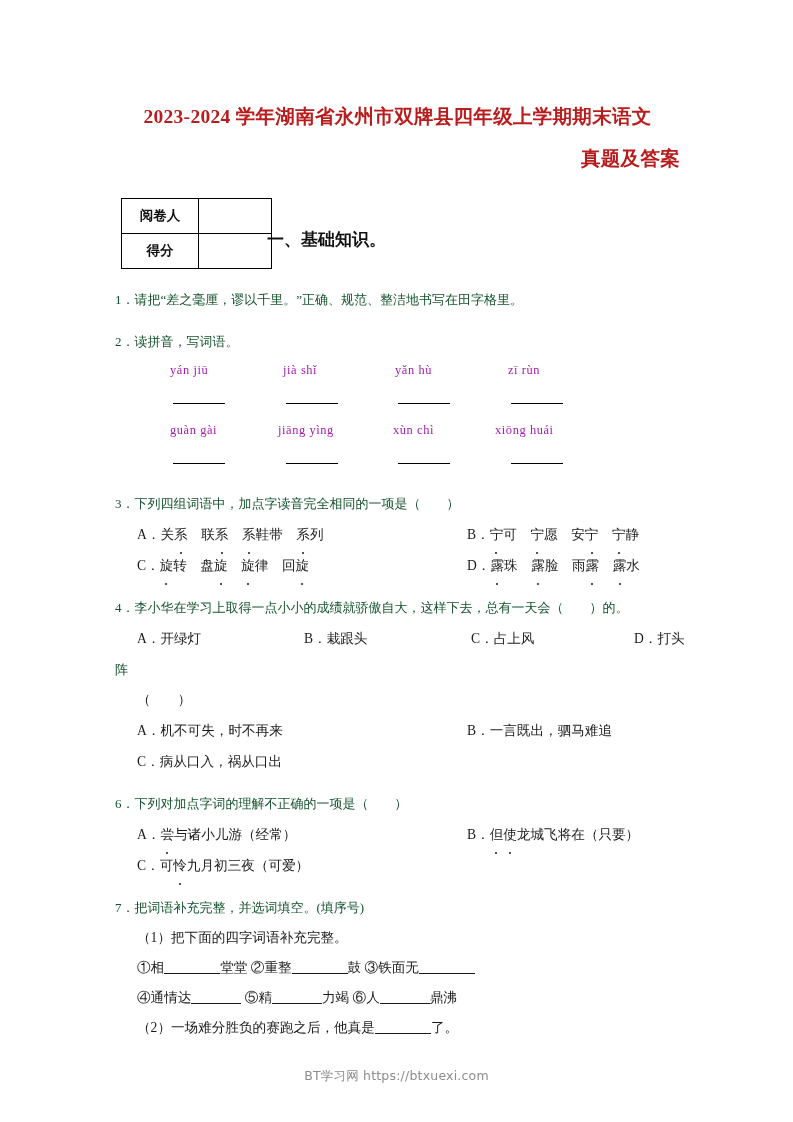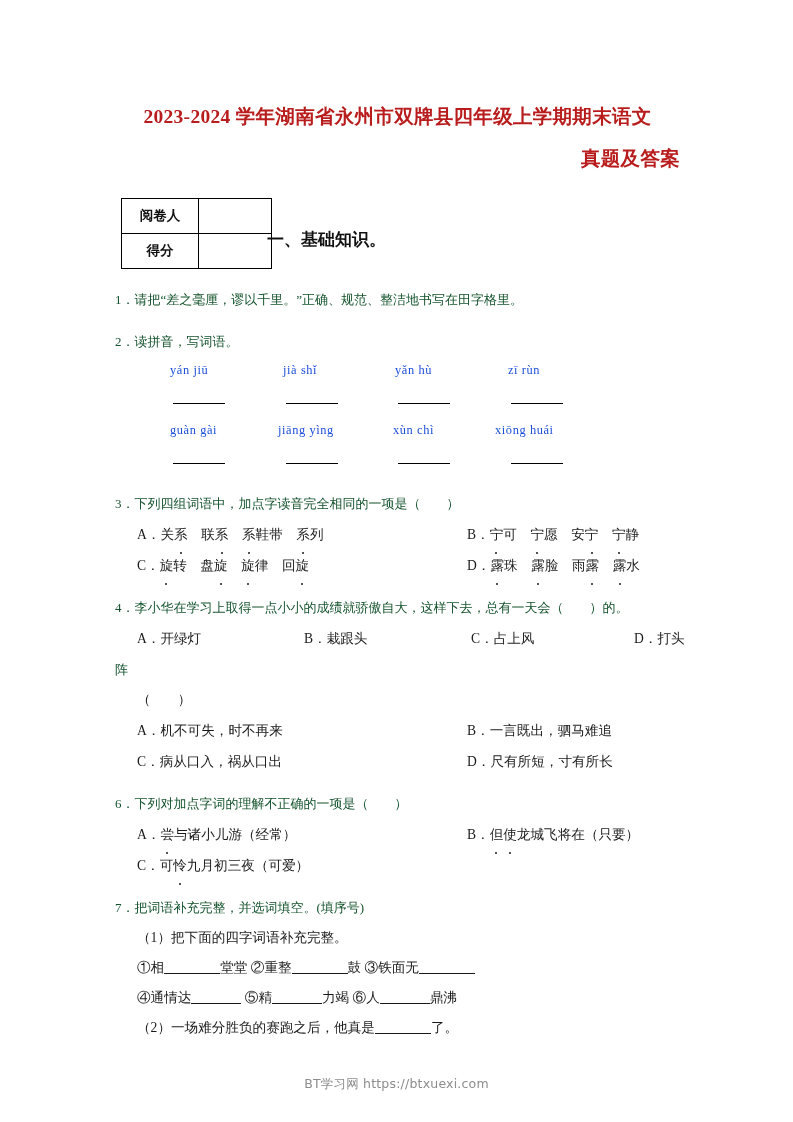--- a/index.html
+++ b/index.html
@@ -87,21 +87,21 @@
   }
 
   
   .pinyin-block { margin-top: 6px; }
   .pinyin-row {
     position: relative;
     height: 28px;
     font-family: "Liberation Serif", "DejaVu Serif", serif;
     font-size: 12.4px;
     letter-spacing: 0.6px;
-    color: #1d4ed8;
+    color: #a21caf;
   }
   .pinyin-item {
     position: absolute;
     white-space: nowrap;
   }
   .blank-row {
     position: relative;
     height: 26px;
   }
   .ans-blank {
@@ -162,21 +162,20 @@
   .footer {
     position: absolute;
     left: 0;
     top: 1068px;
     width: 793px;
     text-align: center;
     font-family: "DejaVu Sans", "Liberation Sans", sans-serif;
     font-size: 12.5px;
     color: #8d8d8d;
     letter-spacing: 0.2px;
-    margin-top: 8px;
   }
 </style>
 </head>
 <body>
 
 <div class="page">
 
   <div class="content">
 
     <div class="title">
@@ -258,21 +257,20 @@
     <div class="q" style="margin-top:0;">阵</div>
 
     <div class="sub" style="margin-top:0;">（　　）</div>
     <div class="opts">
       <div class="opt-line">
         <span class="opt-a">A．机不可失，时不再来</span>
         <span class="opt-b">B．一言既出，驷马难追</span>
       </div>
       <div class="opt-line">
         <span class="opt-a">C．病从口入，祸从口出</span>
-        <span class="opt-b">D．尺有所短，寸有所长</span>
       </div>
     </div>
 
     <div class="q">6．下列对加点字词的理解不正确的一项是（　　）</div>
     <div class="opts">
       <div class="opt-line">
         <span class="opt-a"><span>A．</span><span class="dot">尝</span><span>与诸小儿游（经常）</span></span>
         <span class="opt-b"><span>B．</span><span class="dot">但</span><span class="dot">使</span><span>龙城飞将在（只要）</span></span>
       </div>
       <div class="opt-line">

